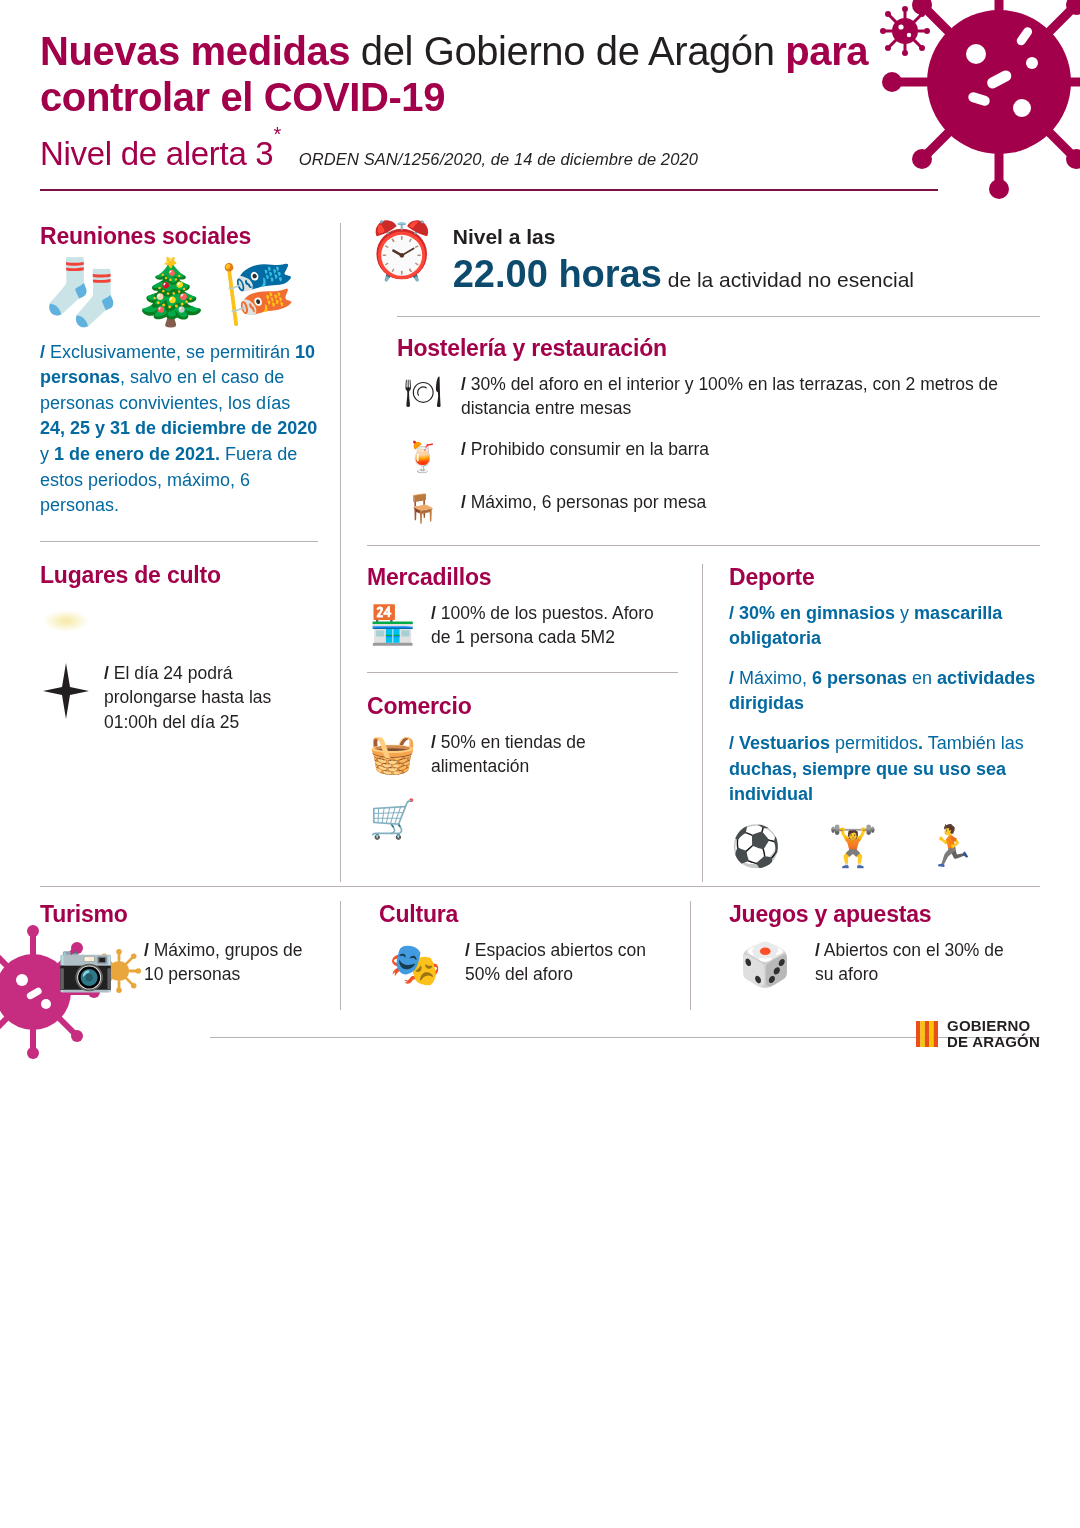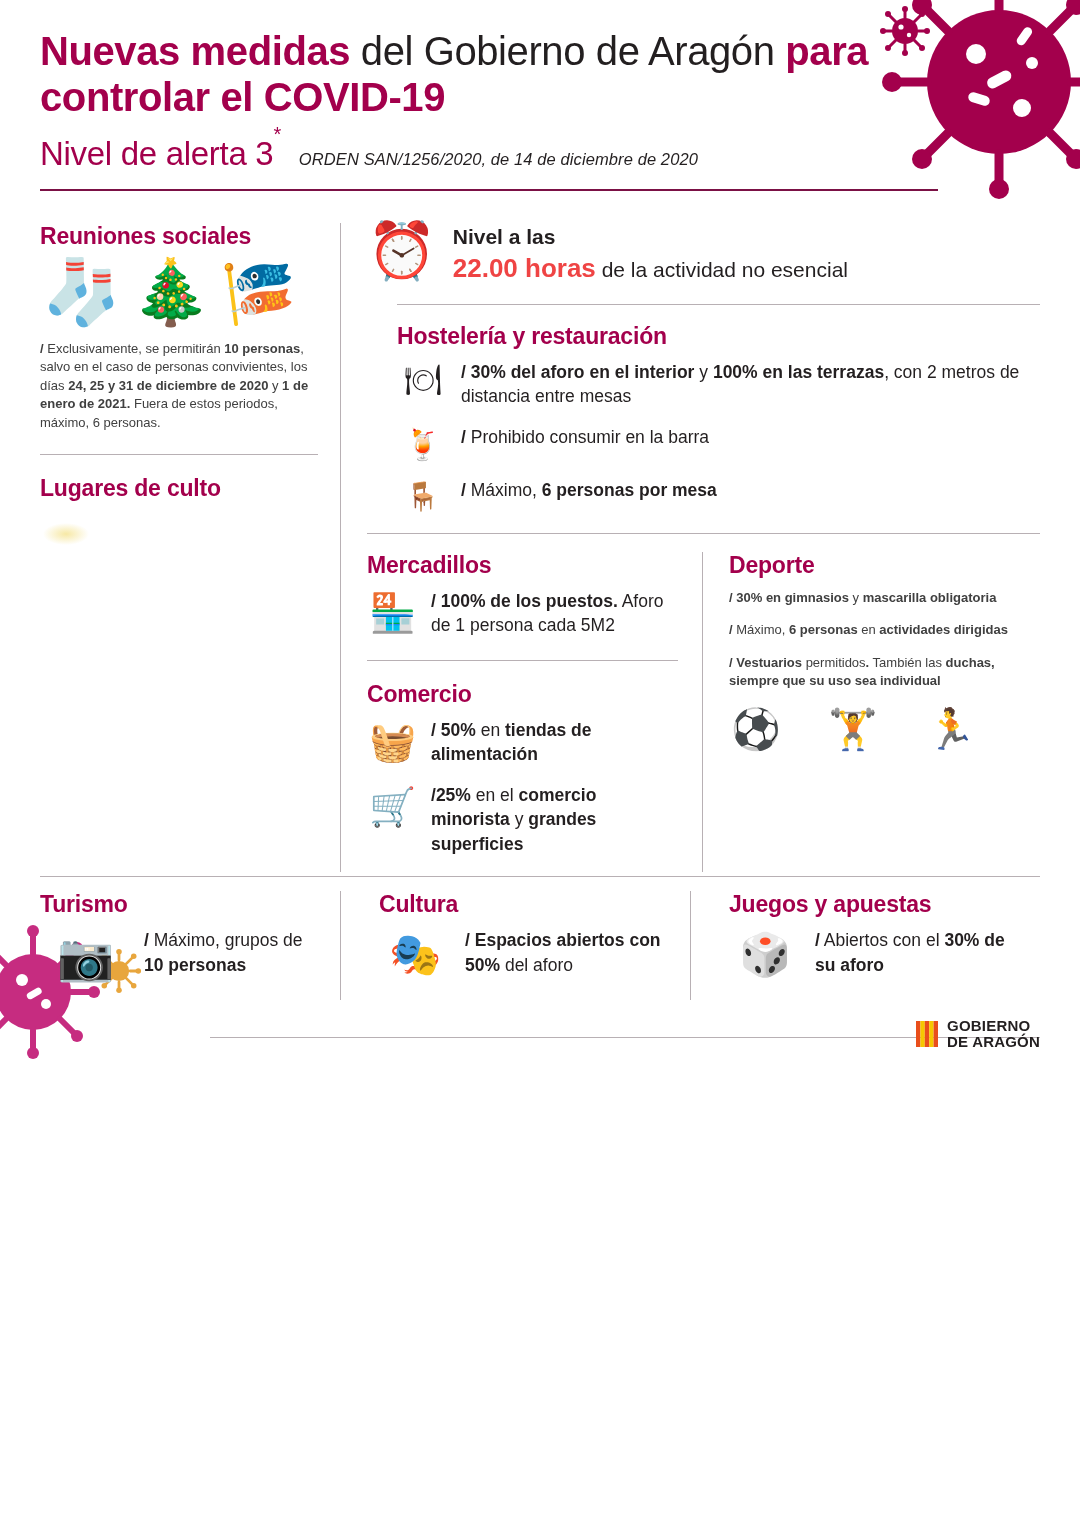--- a/index.html
+++ b/index.html
@@ -81,58 +81,58 @@
     color: #a3004c;
     font-size: 23px;
     font-weight: 700;
     margin: 0 0 10px 0;
     letter-spacing: -0.2px;
   }
   .hr-thin { border-top: 1.5px solid #b8b0b4; margin: 22px 0 20px 0; }
   .hr-thin.wide { margin: 20px 0 18px 0; }
 
   p.item {
-    font-size: 13px;
+    font-size: 18px;
     line-height: 1.42;
     margin: 0 0 14px 0;
-    color: #404040;
+    color: #0369a1;
   }
   p.item b { font-weight: 700; }
   .slash { font-weight: 700; }
 
   
   .emoji-row { display: flex; align-items: flex-end; gap: 10px; margin: 4px 0 16px 2px; }
   .emoji { line-height: 1; }
 
   
   .closing {
     display: flex;
     align-items: flex-start;
     gap: 16px;
     margin-bottom: 6px;
   }
   .closing-text { padding-top: 2px; }
   .closing-line1 { font-size: 21px; font-weight: 700; color: #231f20; }
   .closing-line2 { font-size: 21px; color: #231f20; margin-top: 4px; }
-  .closing-hours { font-size: 26px; font-weight: 700; color: #ef4444; text-align: center; }
+  .closing-hours { font-size: 38px; font-weight: 700; color: #0c4a6e; text-align: center; }
 
   .two-col { display: flex; }
   .sub-col { flex: 1; }
   .sub-col.left-sub { padding-right: 24px; }
   .sub-col.right-sub { padding-left: 26px; border-left: 1.5px solid #b8b0b4; }
 
   .bullet {
     display: flex;
     gap: 12px;
     align-items: flex-start;
     margin-bottom: 16px;
   }
   .bullet .ico { flex: 0 0 auto; width: 52px; text-align: center; padding-top: 2px; }
   .bullet .txt { flex: 1; font-size: 17.5px; line-height: 1.4; }
-  .bullet .txt b { font-weight: 700; }
+  .bullet .txt b { font-weight: 400; }
 
   
   .trio {
     display: flex;
     padding: 0 40px;
     position: relative;
     z-index: 2;
   }
   .trio .cell { flex: 1; padding-right: 20px; }
   .trio .cell + .cell { padding-left: 38px; border-left: 1.5px solid #b8b0b4; }
@@ -325,20 +325,28 @@
               <radialGradient id="gl" cx="50%" cy="50%" r="50%">
                 <stop offset="0%" stop-color="#f6e7a0" stop-opacity="0.95"></stop>
                 <stop offset="100%" stop-color="#f6e7a0" stop-opacity="0"></stop>
               </radialGradient>
             </defs>
             <ellipse cx="23" cy="20" rx="23" ry="11" fill="url(#gl)"></ellipse>
           </svg>
         </div>
       </div>
 
+      <div class="bullet">
+        <div class="ico">
+          <svg width="46" height="56" viewBox="0 0 46 56" aria-hidden="true">
+            <path d="M23 0 L27 24 L46 28 L27 32 L23 56 L19 32 L0 28 L19 24 Z" fill="#231f20"></path>
+          </svg>
+        </div>
+        <div class="txt"><span class="slash">/</span> El <b>día 24</b> podrá prolongarse <b>hasta las 01:00h del día 25</b></div>
+      </div>
 
     </div>
 
     <div class="col-right">
 
       <div class="closing">
         <div style="font-size:56px;line-height:1">⏰</div>
         <div class="closing-text">
           <div class="closing-line1">Nivel a las</div>
           <div class="closing-line2">
@@ -379,21 +387,20 @@
 
           <div class="hr-thin"></div>
 
           <h2 class="sec">Comercio</h2>
           <div class="bullet">
             <div class="ico" style="font-size:38px;">🧺</div>
             <div class="txt"><span class="slash">/</span> <b>50%</b> en <b>tiendas de alimentación</b></div>
           </div>
           <div class="bullet">
             <div class="ico" style="font-size:38px;">🛒</div>
-            <div class="txt"><span class="slash">/</span><b>25%</b> en el <b>comercio minorista</b> y <b>grandes superficies</b></div>
           </div>
         </div>
 
         <div class="sub-col right-sub">
           <h2 class="sec">Deporte</h2>
           <p class="item"><span class="slash">/</span> <b>30% en gimnasios</b> y <b>mascarilla obligatoria</b></p>
           <p class="item"><span class="slash">/</span> Máximo, <b>6 personas</b> en <b>actividades dirigidas</b></p>
           <p class="item"><span class="slash">/</span> <b>Vestuarios</b> permitidos<b>.</b> También las <b>duchas, siempre que su uso sea individual</b></p>
           <div class="emoji-row" style="gap:48px;margin-top:18px;">
             <span class="emoji" style="font-size:40px">⚽</span>

